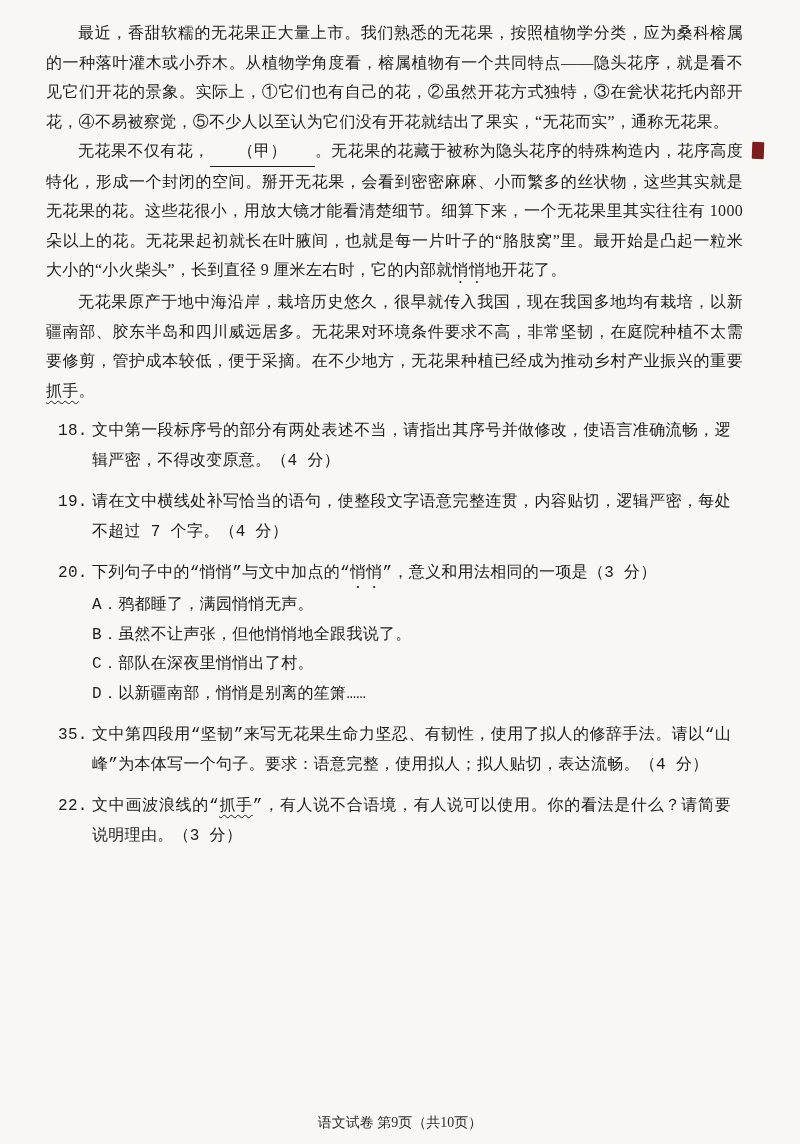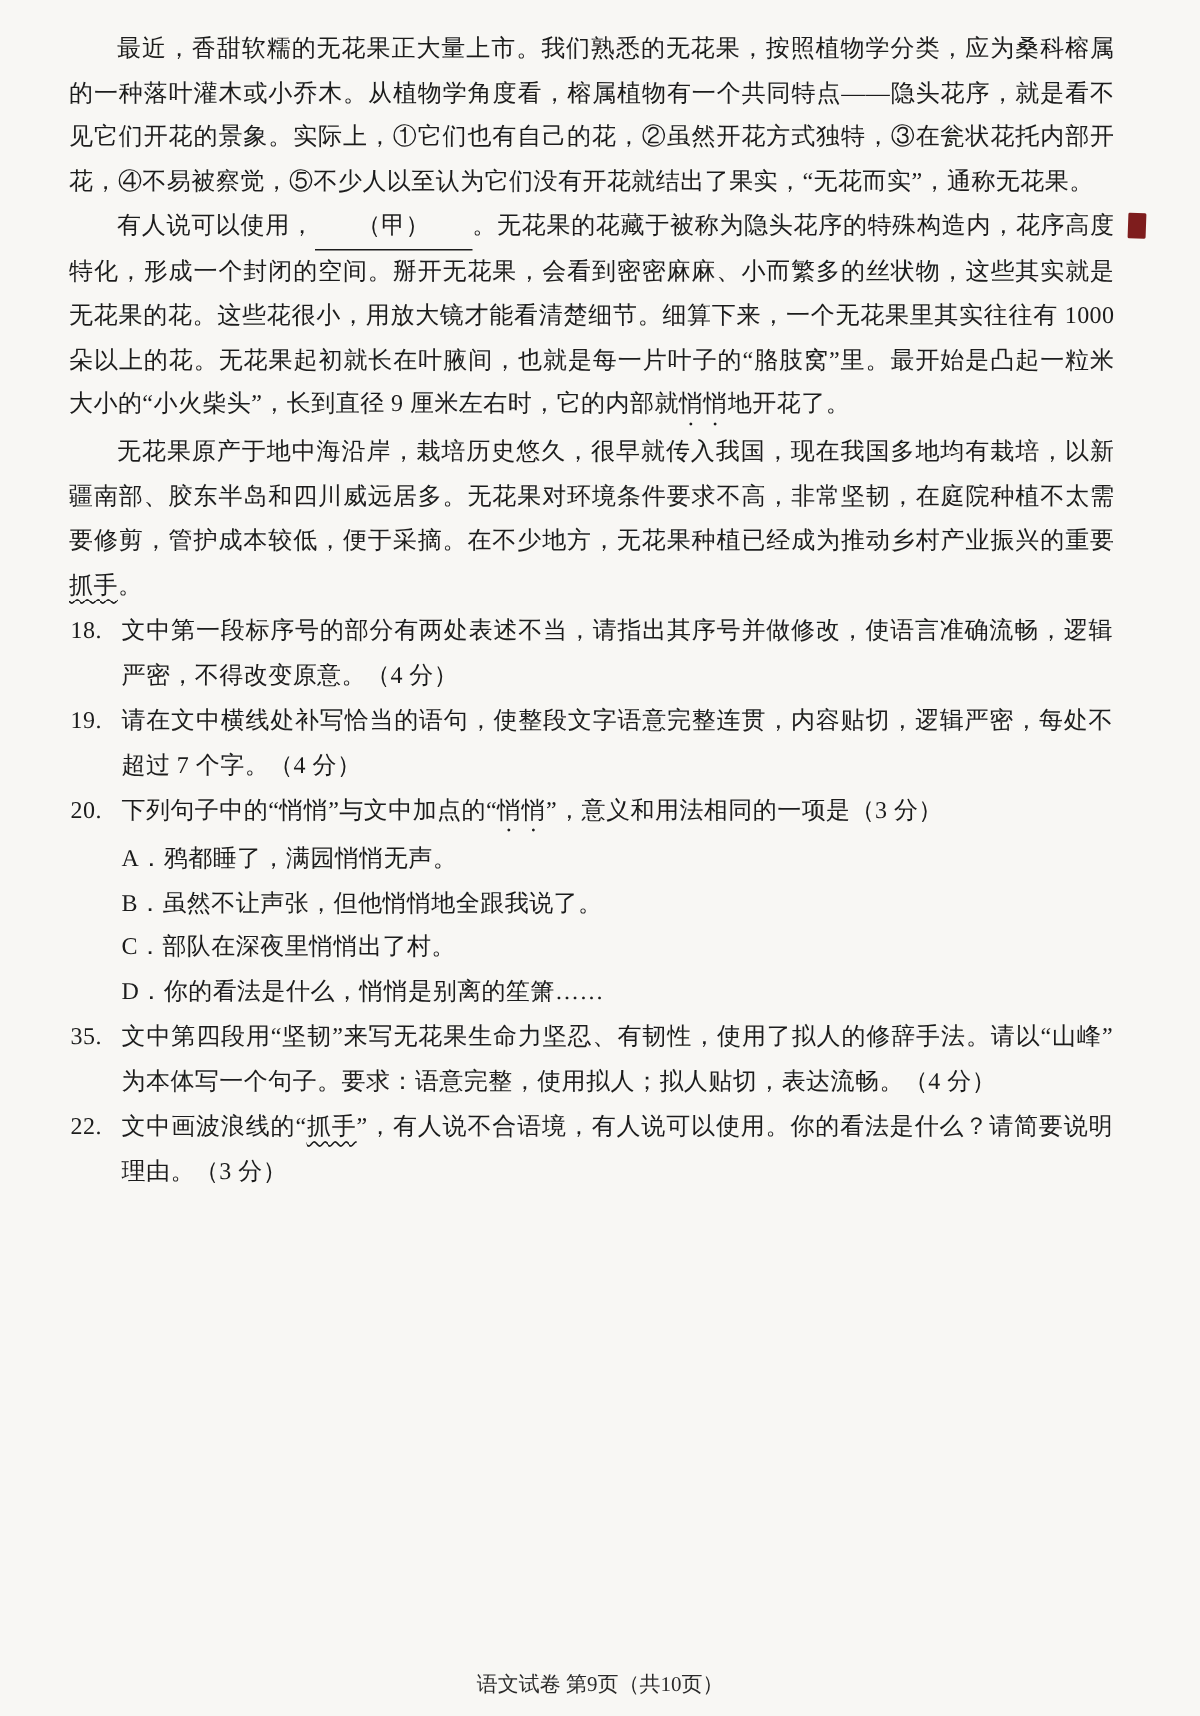--- a/index.html
+++ b/index.html
@@ -43,22 +43,23 @@
     text-emphasis-position: under right;
   }
   .wavy {
     text-decoration: underline;
     text-decoration-style: wavy;
     text-decoration-thickness: 1px;
     text-underline-offset: 4px;
   }
   .q {
     position: relative;
-    margin: 1px;
+    margin: 12px;
     padding-left: 34px;
+    font-family: Liberation Mono, monospace;
   }
   .q-num {
     position: absolute;
     left: 0;
     top: 0;
   }
   .opt {
     margin: 0;
   }
   .footer {
@@ -81,42 +82,42 @@
     transform: rotate(2deg);
   }
 </style>
 </head>
 <body>
 
 <div class="content">
 
   <p class="para"><span>最近，香甜软糯的无花果正大量上市。我们熟悉的无花果，按照植物学分类，应为桑科榕属的一种落叶灌木或小乔木。从植物学角度看，榕属植物有一个共同特点——隐头花序，就是看不见它们开花的景象。实际上，①它们也有自己的花，②虽然开花方式独特，③在瓮状花托内部开花，④不易被察觉，⑤不少人以至认为它们没有开花就结出了果实，“无花而实”，通称无花果。</span></p>
 
-  <p class="para"><span>有人说可以使用，</span><span class="blank">（甲）</span><span>。无花果的花藏于被称为隐头花序的特殊构造内，花序高度特化，形成一个封闭的空间。掰开无花果，会看到密密麻麻、小而繁多的丝状物，这些其实就是无花果的花。这些花很小，用放大镜才能看清楚细节。细算下来，一个无花果里其实往往有 1000 朵以上的花。无花果起初就长在叶腋间，也就是每一片叶子的“胳肢窝”里。最开始是凸起一粒米大小的“小火柴头”，长到直径 9 厘米左右时，它的内部就</span><span class="dotted">悄悄</span><span>地开花了。</span></p>
+  <p class="para"><span>无花果不仅有花，</span><span class="blank">（甲）</span><span>。无花果的花藏于被称为隐头花序的特殊构造内，花序高度特化，形成一个封闭的空间。掰开无花果，会看到密密麻麻、小而繁多的丝状物，这些其实就是无花果的花。这些花很小，用放大镜才能看清楚细节。细算下来，一个无花果里其实往往有 1000 朵以上的花。无花果起初就长在叶腋间，也就是每一片叶子的“胳肢窝”里。最开始是凸起一粒米大小的“小火柴头”，长到直径 9 厘米左右时，它的内部就</span><span class="dotted">悄悄</span><span>地开花了。</span></p>
 
 
   <p class="para"><span>无花果原产于地中海沿岸，栽培历史悠久，很早就传入我国，现在我国多地均有栽培，以新疆南部、胶东半岛和四川威远居多。无花果对环境条件要求不高，非常坚韧，在庭院种植不太需要修剪，管护成本较低，便于采摘。在不少地方，无花果种植已经成为推动乡村产业振兴的重要</span><span class="wavy">抓手</span><span>。</span></p>
 
   <div class="q">
     <span class="q-num">18.</span>
     <span>文中第一段标序号的部分有两处表述不当，请指出其序号并做修改，使语言准确流畅，逻辑严密，不得改变原意。（4 分）</span>
   </div>
 
   <div class="q">
     <span class="q-num">19.</span>
     <span>请在文中横线处补写恰当的语句，使整段文字语意完整连贯，内容贴切，逻辑严密，每处不超过 7 个字。（4 分）</span>
   </div>
 
   <div class="q">
     <span class="q-num">20.</span>
     <span>下列句子中的“悄悄”与文中加点的“</span><span class="dotted">悄悄</span><span>”，意义和用法相同的一项是（3 分）</span>
     <div class="opt">A．鸦都睡了，满园悄悄无声。</div>
     <div class="opt">B．虽然不让声张，但他悄悄地全跟我说了。</div>
     <div class="opt">C．部队在深夜里悄悄出了村。</div>
-    <div class="opt">D．你的看法是什么，悄悄是别离的笙箫……</div>
+    <div class="opt">D．以新疆南部，悄悄是别离的笙箫……</div>
   </div>
 
   <div class="q">
     <span class="q-num">35.</span>
     <span>文中第四段用“坚韧”来写无花果生命力坚忍、有韧性，使用了拟人的修辞手法。请以“山峰”为本体写一个句子。要求：语意完整，使用拟人；拟人贴切，表达流畅。（4 分）</span>
   </div>
 
   <div class="q">
     <span class="q-num">22.</span>
     <span>文中画波浪线的“</span><span class="wavy">抓手</span><span>”，有人说不合语境，有人说可以使用。你的看法是什么？请简要说明理由。（3 分）</span>

